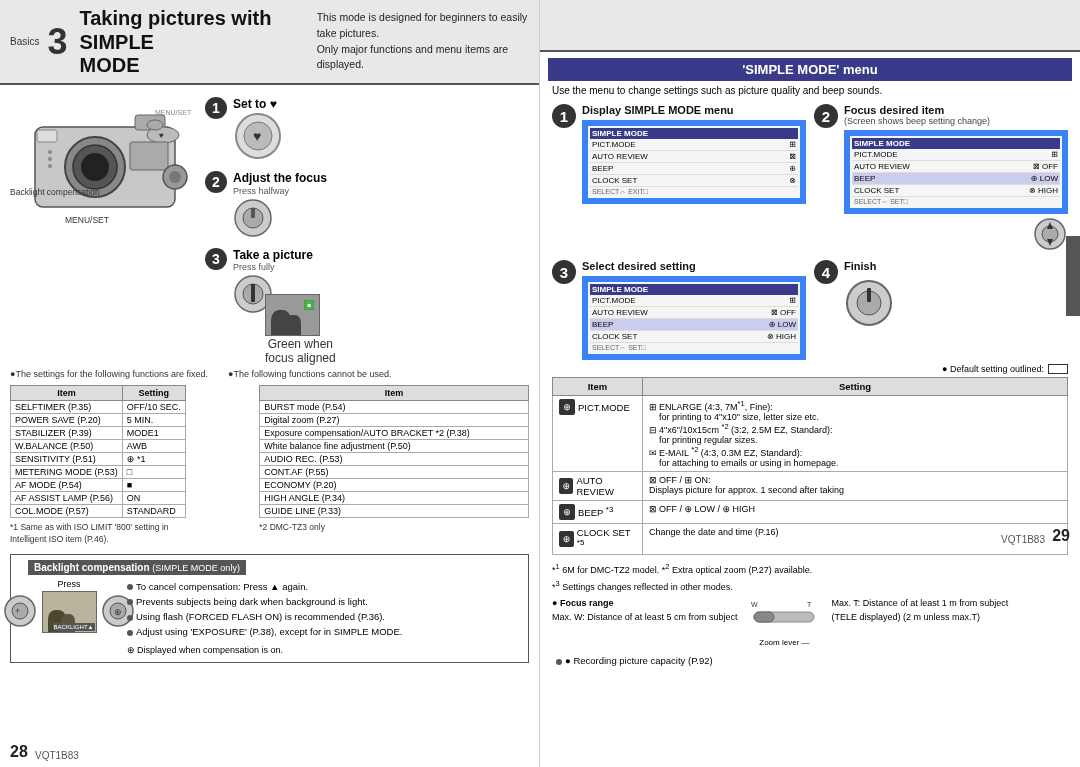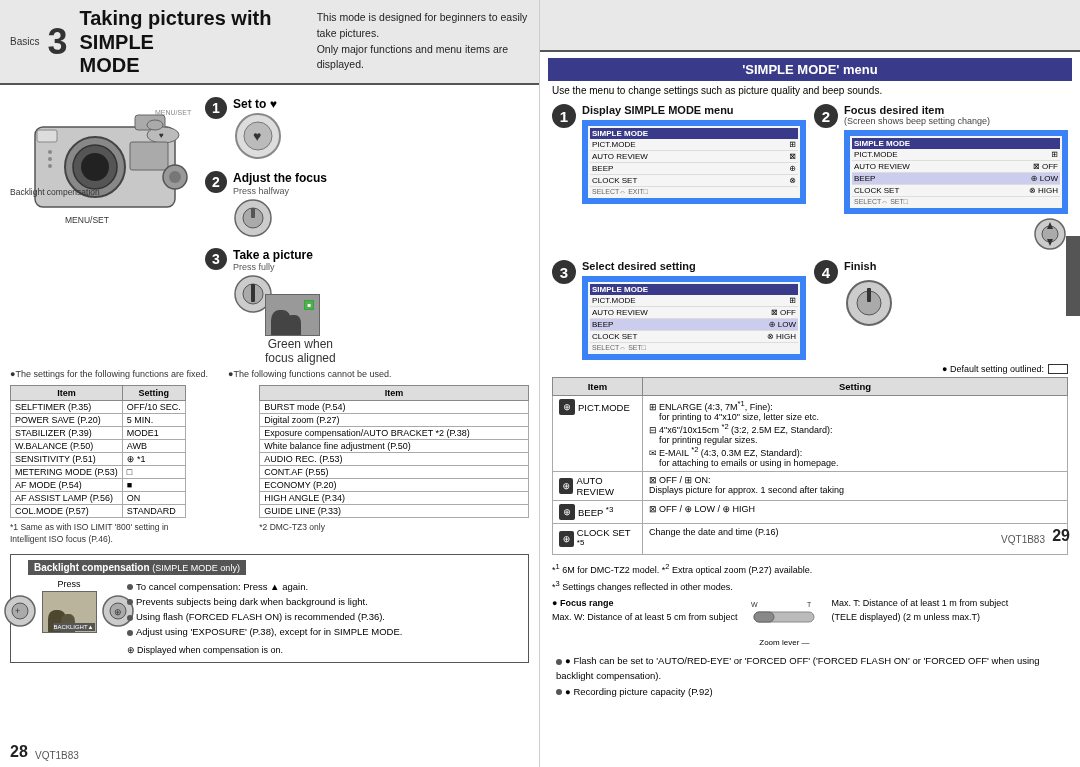--- a/index.html
+++ b/index.html
@@ -504,21 +504,21 @@
                 <td>ON</td>
               </tr>
               <tr>
                 <td>COL.MODE (P.57)</td>
                 <td>STANDARD</td>
               </tr>
             </tbody>
         </table>
         <div class="footnote-area">
           <div>*1 Same as with ISO LIMIT '800' setting in</div>
-          <div>Intelligent ISO focus (P.46).</div>
+          <div>Intelligent ISO item (P.46).</div>
         </div>
       </div>
 
       <div style="flex:1.1;">
         <table class="settings-table" style="width:100%;">
           <thead>
             <tr>
               <th>Item</th>
             </tr>
           </thead>
@@ -819,21 +819,20 @@
           <div style="font-size:8px;">Zoom lever —</div>
         </div>
         <div>
           <div>Max. T: Distance of at least 1 m from subject</div>
           <div>(TELE displayed) (2 m unless max.T)</div>
         </div>
       </div>
     </div>
 
     <div class="bottom-bullets">
-      <div><span class="bullet"></span><span>● Flash can be set to 'AUTO/RED-EYE' or 'FORCED OFF' ('FORCED FLASH ON' or 'FORCED OFF' when using backlight compensation).</span></div>
       <div><span class="bullet"></span><span>● Recording picture capacity (P.92)</span></div>
     </div>
 
   </div>
 
   <div class="sidebar-tab"></div>
 
   <span class="page-number page-number-right">29</span>
   <span class="vqt-code vqt-right">VQT1B83</span>
 

